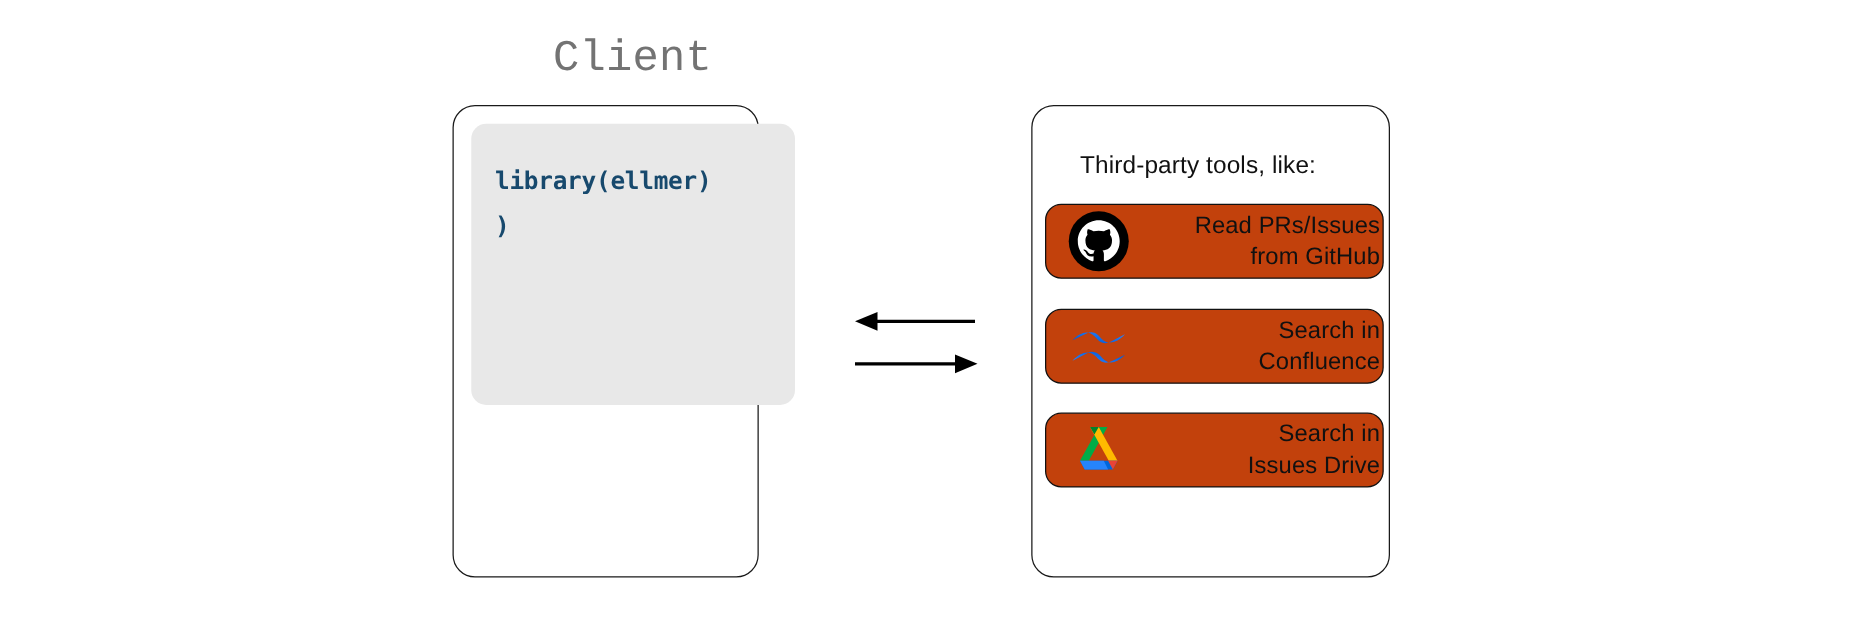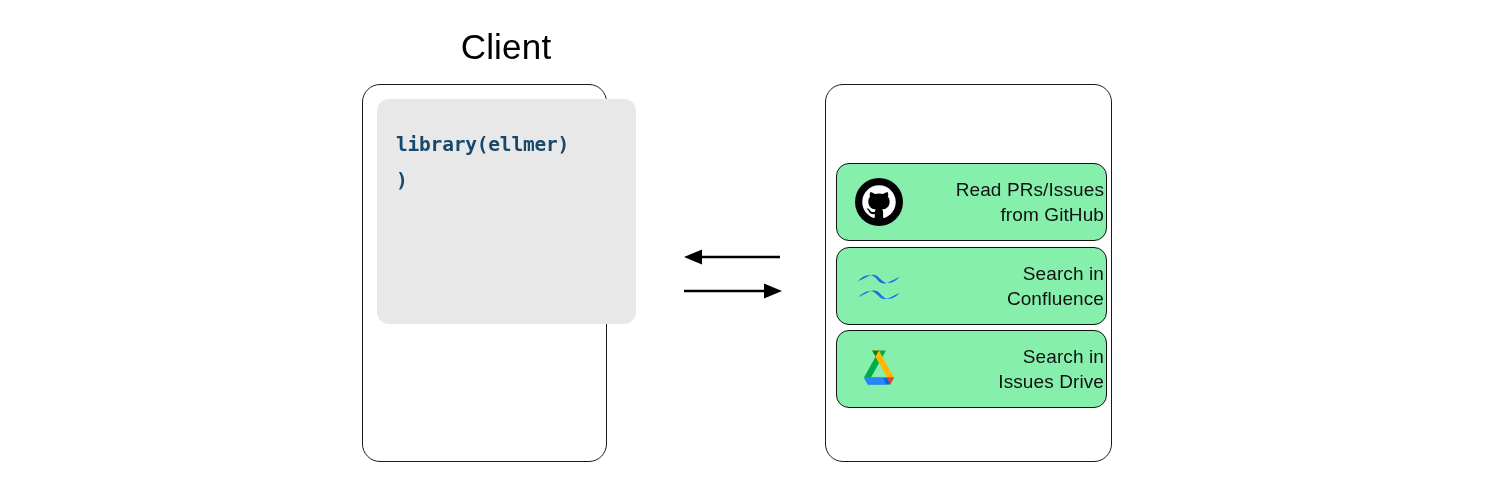--- a/index.html
+++ b/index.html
@@ -19,25 +19,25 @@
   .stage {
     position: absolute;
     left: 0; top: 0;
     width: 1489px;
     height: 496px;
   }
 
   
   .col-title {
     position: absolute;
-    font-family: Liberation Sans, sans-serif;
+    font-family: Liberation Mono, monospace;
     font-size: 35px;
     font-weight: 300;
     letter-spacing: 0.2px;
-    color: #000000;
+    color: #737373;
     text-align: center;
     white-space: nowrap;
   }
   #client-title {
     left: 362px;
     top: 27px;
     width: 288px;
   }
   #server-title {
     left: 825px;
@@ -97,25 +97,25 @@
     font-weight: 400;
     color: #111111;
     white-space: nowrap;
     letter-spacing: 0.1px;
   }
 
   .tool-card {
     position: absolute;
     left: 10px;
     width: 271px;
-    height: 78px;
+    height: 60px;
     border: 1.6px solid #111111;
     border-radius: 13px;
     box-sizing: border-box;
-    background: #86efac;
+    background: #c2410c;
   }
   #tool-card-0 { top: 78px; }
   #tool-card-1 { top: 162px; }
   #tool-card-2 { top: 245px; }
 
   .tool-icon {
     position: absolute;
     left: 17px;
     top: 50%;
     transform: translateY(-50%);
@@ -168,20 +168,21 @@
       </g>
       <g>
         <line x1="8" y1="53" x2="92" y2="53" stroke="#000000" stroke-width="2.6"></line>
         <polygon points="106,53 88,45.5 88,60.5" fill="#000000"></polygon>
       </g>
     </svg>
   </div>
 
   <div class="panel" id="server-panel">
 
+    <div id="server-caption">Third-party tools, like:</div>
 
     <div class="tool-card" id="tool-card-0">
       <div class="tool-icon">
         <svg width="50" height="50" viewBox="0 0 100 100" xmlns="http://www.w3.org/2000/svg">
           <circle cx="50" cy="50" r="48" fill="#000000"></circle>
           <path fill="#ffffff" d="M50 16.5c-18.5 0-33.5 15-33.5 33.5 0 14.8 9.6 27.4 22.9 31.8 1.7.3 2.3-.7 2.3-1.6 0-.8 0-3.4-.05-6.2-9.3 2-11.3-4-11.3-4-1.5-3.9-3.7-4.9-3.7-4.9-3-2.1.2-2 .2-2 3.4.2 5.2 3.5 5.2 3.5 3 5.1 7.8 3.6 9.7 2.8.3-2.2 1.2-3.7 2.1-4.5-7.4-.8-15.2-3.7-15.2-16.5 0-3.6 1.3-6.6 3.4-8.9-.3-.8-1.5-4.2.3-8.8 0 0 2.8-.9 9.2 3.4 2.7-.7 5.5-1.1 8.4-1.1 2.8 0 5.7.4 8.4 1.1 6.4-4.3 9.2-3.4 9.2-3.4 1.8 4.6.7 8 .3 8.8 2.1 2.3 3.4 5.3 3.4 8.9 0 12.8-7.8 15.7-15.3 16.5 1.2 1 2.3 3.1 2.3 6.3 0 4.5-.05 8.2-.05 9.3 0 .9.6 2 2.3 1.6C73.9 77.4 83.5 64.8 83.5 50 83.5 31.5 68.5 16.5 50 16.5z"></path>
         </svg>
       </div>
       <div class="tool-label">
         <span>Read PRs/Issues</span><br>

